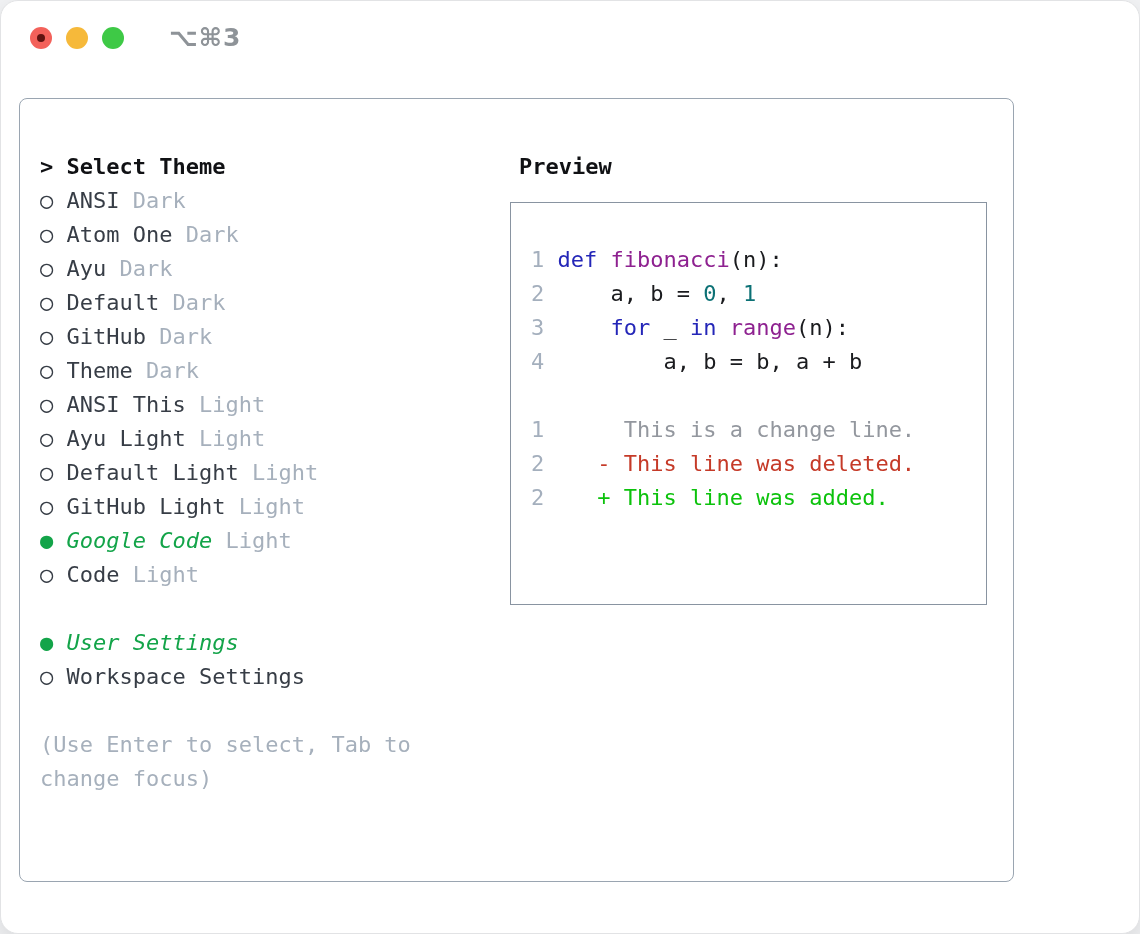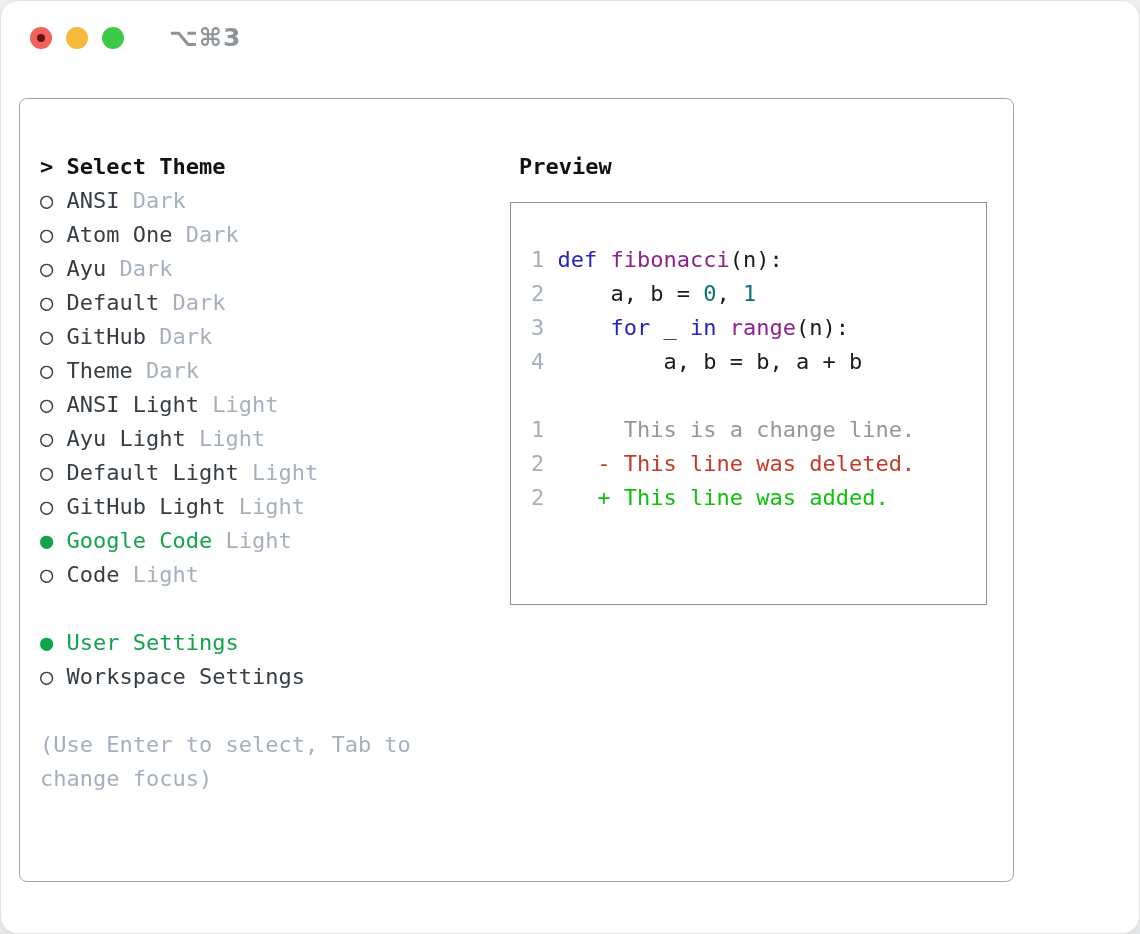--- a/index.html
+++ b/index.html
@@ -29,21 +29,21 @@
   }
   .row,.code-line{
     height:34px;line-height:34px;white-space:pre;
     font-size:22px;font-family:"DejaVu Sans Mono",monospace;
     color:var(--text-dark);
   }
   .left-col{position:absolute;left:20px;top:51px;}
   .hdr{font-weight:bold;color:var(--header-black);}
   .cursor{font-weight:bold;color:var(--header-black);}
   .muted{color:var(--muted);}
-  .sel{color:var(--accent-green);}
+  .sel{color:var(--accent-green);font-style:italic;}
   .marker{color:var(--text-dark);}
   .marker.on{color:var(--accent-green);}
   
   .preview-title{position:absolute;left:499px;top:51px;height:34px;line-height:34px;
     font-size:22px;font-weight:bold;color:var(--header-black);white-space:pre;}
   .preview-box{
     position:absolute;left:490px;top:103px;width:477px;height:403px;box-sizing:border-box;
     border:1.5px solid var(--box-border);background:#ffffff;
     padding:40px 0 0 20px;overflow:hidden;
   }
@@ -73,21 +73,21 @@
 
   <div class="panel">
     <div class="left-col" id="left-col">
         <div class="row"><span class="cursor">&gt;</span> <span class="hdr">Select Theme</span></div>
         <div class="row"><span class="marker">○</span> <span>ANSI</span> <span class="muted">Dark</span></div>
         <div class="row"><span class="marker">○</span> <span>Atom One</span> <span class="muted">Dark</span></div>
         <div class="row"><span class="marker">○</span> <span>Ayu</span> <span class="muted">Dark</span></div>
         <div class="row"><span class="marker">○</span> <span>Default</span> <span class="muted">Dark</span></div>
         <div class="row"><span class="marker">○</span> <span>GitHub</span> <span class="muted">Dark</span></div>
         <div class="row"><span class="marker">○</span> <span>Theme</span> <span class="muted">Dark</span></div>
-        <div class="row"><span class="marker">○</span> <span>ANSI Light</span> <span class="muted">Light</span></div>
+        <div class="row"><span class="marker">○</span> <span>ANSI This</span> <span class="muted">Light</span></div>
         <div class="row"><span class="marker">○</span> <span>Ayu Light</span> <span class="muted">Light</span></div>
         <div class="row"><span class="marker">○</span> <span>Default Light</span> <span class="muted">Light</span></div>
         <div class="row"><span class="marker">○</span> <span>GitHub Light</span> <span class="muted">Light</span></div>
         <div class="row"><span class="marker on">●</span> <span class="sel">Google Code</span> <span class="muted">Light</span></div>
         <div class="row"><span class="marker">○</span> <span>Code</span> <span class="muted">Light</span></div>
         <div class="row"> </div>
         <div class="row"><span class="marker on">●</span> <span class="sel">User Settings</span></div>
         <div class="row"><span class="marker">○</span> <span>Workspace Settings</span></div>
         <div class="row"> </div>
         <div class="row muted">(Use Enter to select, Tab to</div>

